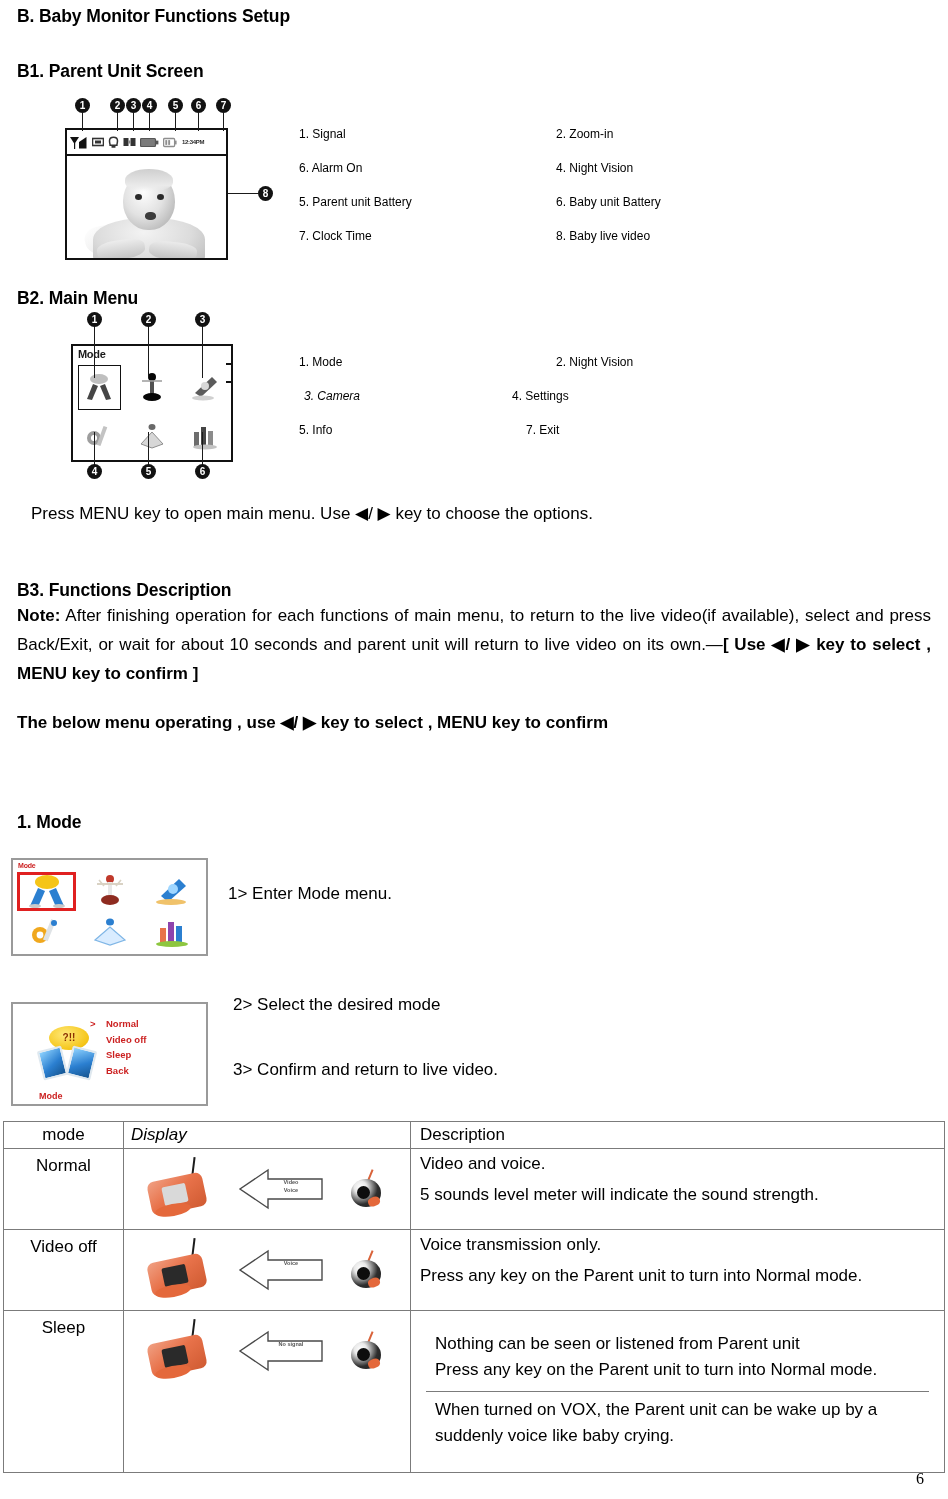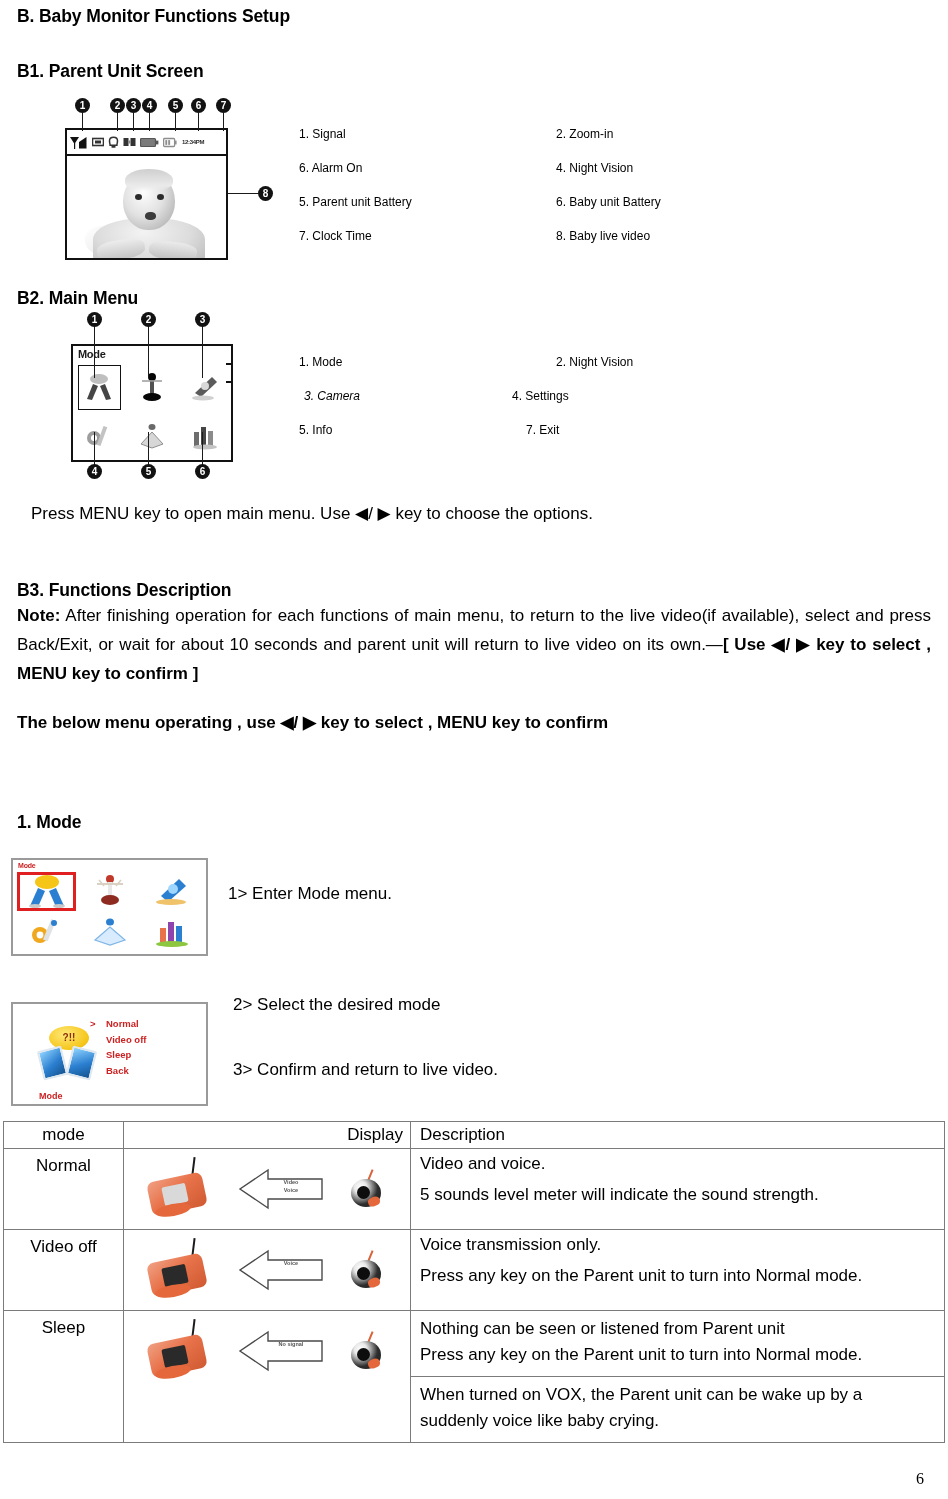--- a/index.html
+++ b/index.html
@@ -386,28 +386,28 @@
     padding-top: 7px;
   }
   #mode-table th.c-display, #mode-table td.c-display {
     width: 272px;
     text-align: center;
   }
   #mode-table th.c-mode, #mode-table th.c-display, #mode-table th.c-desc {
     padding-top: 3px;
     padding-bottom: 3px;
   }
-  #mode-table th.c-display { text-align: right; }
+  #mode-table th.c-display { text-align: left; font-style: italic; }
   #mode-table td.c-desc, #mode-table th.c-desc { padding-left: 9px; }
   #mode-table td.c-desc p {
     margin: 0 0 8px 0;
     line-height: 1.35;
   }
   #mode-table td.c-desc p:last-child { margin-bottom: 0; }
-  .desc-split { padding: 0 !important; }
+  .desc-split { padding: 15px !important; }
   .desc-split > div {
     padding: 5px 9px 9px 9px;
     line-height: 1.5;
   }
   .desc-split > div + div { border-top: 1px solid #7b7b7b; }
 
   
   .device-row {
     position: relative;
     height: 72px;

